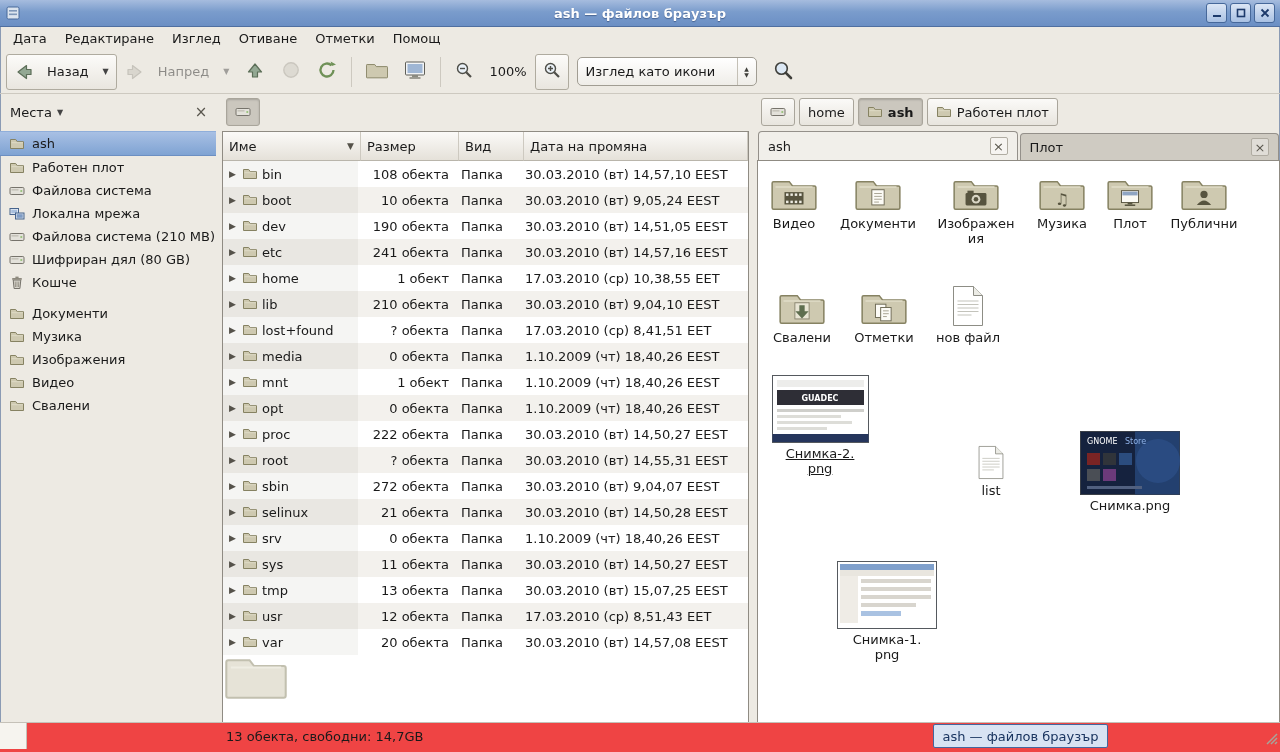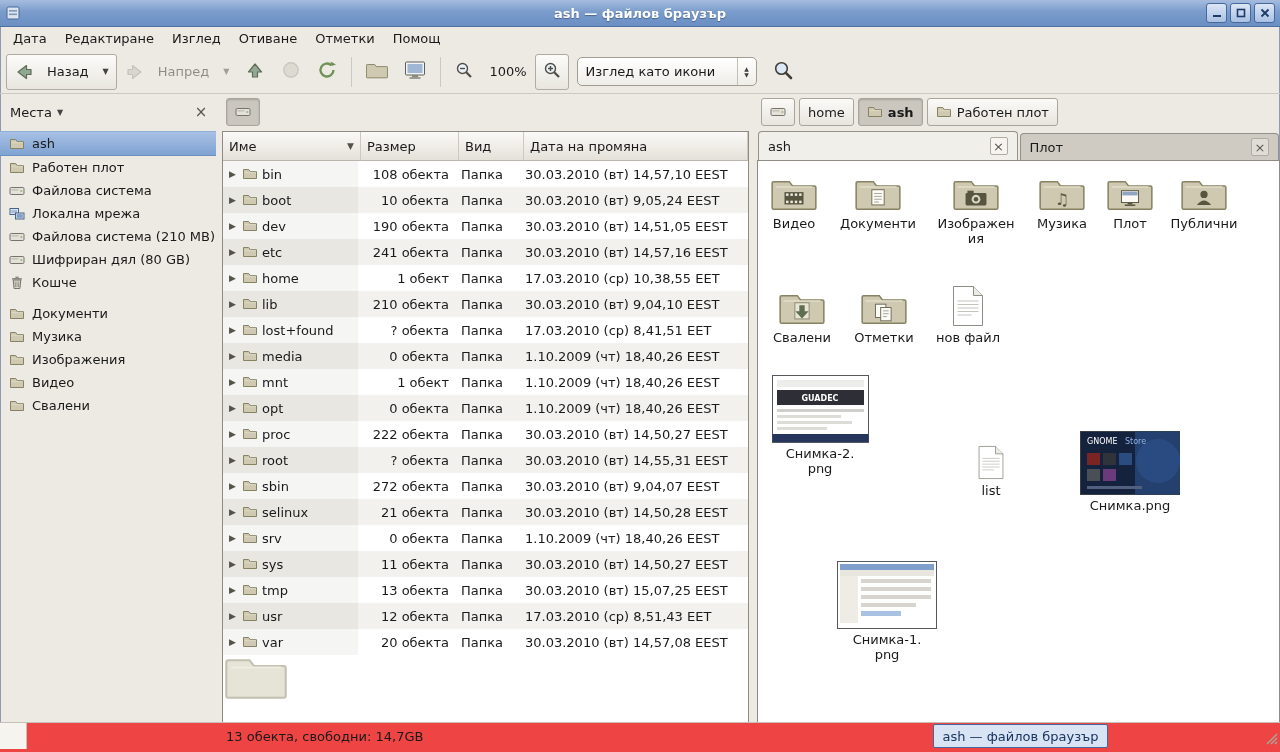--- a/index.html
+++ b/index.html
@@ -825,21 +825,21 @@
               <rect x="5" y="5" width="87" height="7" fill="#EDEDEB"></rect>
               <rect x="5" y="15" width="87" height="15" fill="#2E2E36"></rect>
               <text x="48" y="26" text-anchor="middle" font-size="8" font-weight="bold" fill="#FFFFFF" font-family="DejaVu Sans">GUADEC</text>
               <rect x="5" y="34" width="87" height="3" fill="#CFCFCB"></rect>
               <rect x="5" y="40" width="64" height="3" fill="#DDDDD8"></rect>
               <rect x="5" y="46" width="75" height="3" fill="#DDDDD8"></rect>
               <rect x="5" y="52" width="50" height="3" fill="#DDDDD8"></rect>
               <rect x="0.5" y="59" width="96" height="8" fill="#25355C"></rect>
             </svg>
           </div>
-          <div class="gi-label" style="max-width: 74px;">Снимка-2.png</div>
+          <div class="gi-label" style="max-width: 74px; text-decoration: underline;">Снимка-2.png</div>
         </div>
         <div class="grid-item" style="left: 203px; top: 284px; width: 60px;">
           <div class="gi-icon">
             <svg width="28" height="35" viewBox="0 0 34 42">
               <path d="M2.5 1.5h20l9 9v30h-29z" fill="#FFFFFF" stroke="#8D8D85"></path>
               <path d="M22.5 1.5v9h9" fill="#ECECE6" stroke="#8D8D85"></path>
               <g stroke="#C3C3BB" fill="none">
                 <path d="M6.5 16h21M6.5 19.5h21M6.5 23h21M6.5 26.5h21M6.5 30h14"></path>
               </g>
             </svg>

